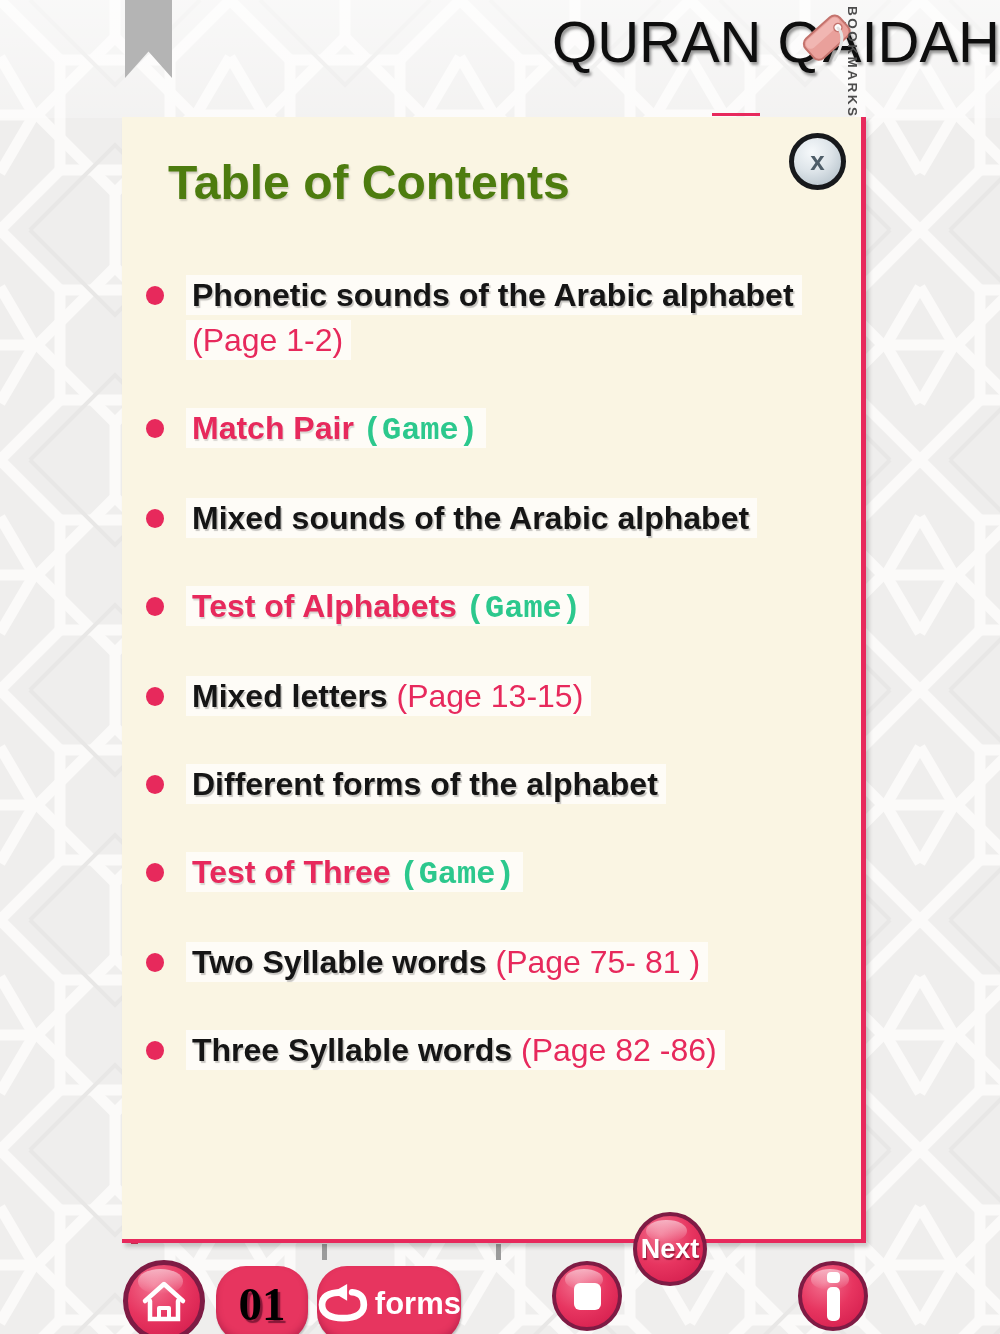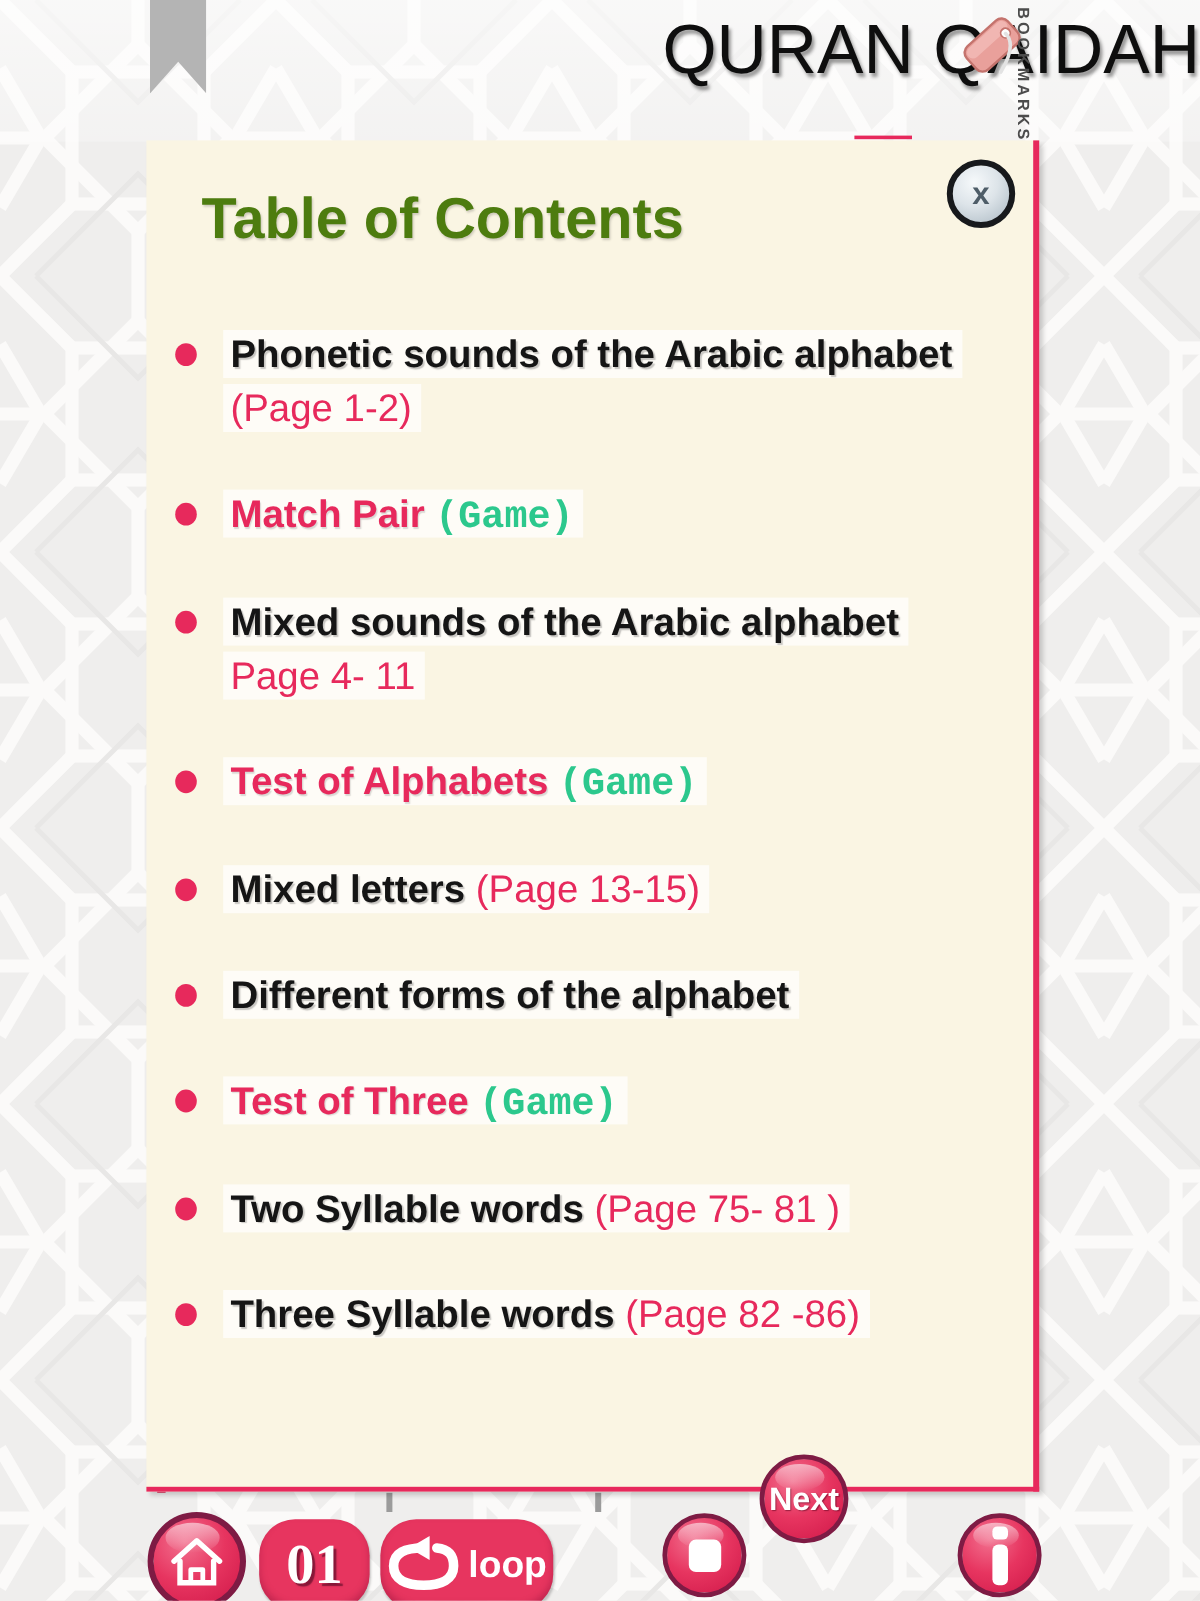--- a/index.html
+++ b/index.html
@@ -51,21 +51,21 @@
     border:4px solid #7e1b44;
     background:radial-gradient(circle at 36% 28%,#f2718f 0%,#e73560 48%,#cf1748 100%);
     display:flex;align-items:center;justify-content:center;cursor:pointer;}
   .circle-btn::before{content:"";position:absolute;left:14%;top:6%;width:62%;height:34%;
     border-radius:50%;background:linear-gradient(180deg,rgba(255,255,255,.55),rgba(255,255,255,0));}
   .pill-btn{position:absolute;background:#e7355f;border-radius:30px;z-index:2;
     display:flex;align-items:center;justify-content:center;cursor:pointer;
     box-shadow:inset 0 -4px 6px rgba(120,10,50,.35), 1px 2px 2px rgba(0,0,0,.2);}
   .home-btn{left:123px;top:1260px;width:82px;height:82px;border-width:5px;}
   .page-badge{left:216px;top:1266px;width:92px;height:76px;}
-  .page-num{font-family:"Liberation Serif", serif;font-size:47px;font-weight:700;color:#ffffff;
+  .page-num{font-family:"Liberation Serif", serif;font-size:47px;font-weight:700;color:#000000;
     text-shadow:2.5px 2.5px 1px rgba(70,5,30,.6);}
   .loop-btn{left:317px;top:1266px;width:144px;height:76px;}
   .loop-label{font-size:31px;font-weight:700;color:#fff;margin-left:6px;}
   .stop-btn{left:552px;top:1261px;width:70px;height:70px;}
   .stop-square{width:27px;height:27px;background:#fff;border-radius:6px;}
   .next-btn{left:633px;top:1212px;width:74px;height:74px;}
   .next-label{font-size:27px;font-weight:700;color:#fff;text-shadow:1px 1.5px 1px rgba(90,0,30,.55);}
   .info-btn{left:798px;top:1261px;width:70px;height:70px;}
   .info-glyph{display:flex;flex-direction:column;align-items:center;gap:4px;}
   .info-dot{width:13px;height:11px;background:#fff;border-radius:4px;}
@@ -119,21 +119,21 @@
     <li class="toc-item">
       <span class="bullet"></span>
       <p class="txt"><span class="hl"><span class="t">Phonetic sounds of the Arabic alphabet</span> <span class="s">(Page 1-2)</span></span></p>
     </li>
     <li class="toc-item">
       <span class="bullet"></span>
       <p class="txt"><span class="hl"><span class="t pinkt">Match Pair</span> <span class="s green">(Game)</span></span></p>
     </li>
     <li class="toc-item">
       <span class="bullet"></span>
-      <p class="txt"><span class="hl"><span class="t nowrap">Mixed sounds of the Arabic alphabet</span><br><span class="s">Page 4- 11</span></span></p>
+      <p class="txt"><span class="hl"><span class="t nowrap">Mixed sounds of the Arabic alphabet</span><br></span></p>
     </li>
     <li class="toc-item">
       <span class="bullet"></span>
       <p class="txt"><span class="hl"><span class="t pinkt">Test of Alphabets</span> <span class="s green">(Game)</span></span></p>
     </li>
     <li class="toc-item">
       <span class="bullet"></span>
       <p class="txt"><span class="hl"><span class="t">Mixed letters</span> <span class="s">(Page 13-15)</span></span></p>
     </li>
     <li class="toc-item">
@@ -170,21 +170,21 @@
 
 <div class="pill-btn page-badge">
   <span class="page-num">01</span>
 </div>
 
 <div class="pill-btn loop-btn">
   <svg width="62" height="50" viewBox="0 0 62 50" xmlns="http://www.w3.org/2000/svg">
     <path d="M42 11 C52 12 56 17 56 26 C56 37 46 42 31 42 C16 42 6 37 6 26 C6 15 16 11 30 11" fill="none" stroke="#fff" stroke-width="8" stroke-linecap="round"></path>
     <polygon points="36,1 36,21 19,11" fill="#fff"></polygon>
   </svg>
-  <span class="loop-label">loop</span>
+  <span class="loop-label">forms</span>
 </div>
 
 <div class="circle-btn stop-btn">
   <div class="stop-square"></div>
 </div>
 
 <div class="circle-btn next-btn">
   <span class="next-label">Next</span>
 </div>
 

